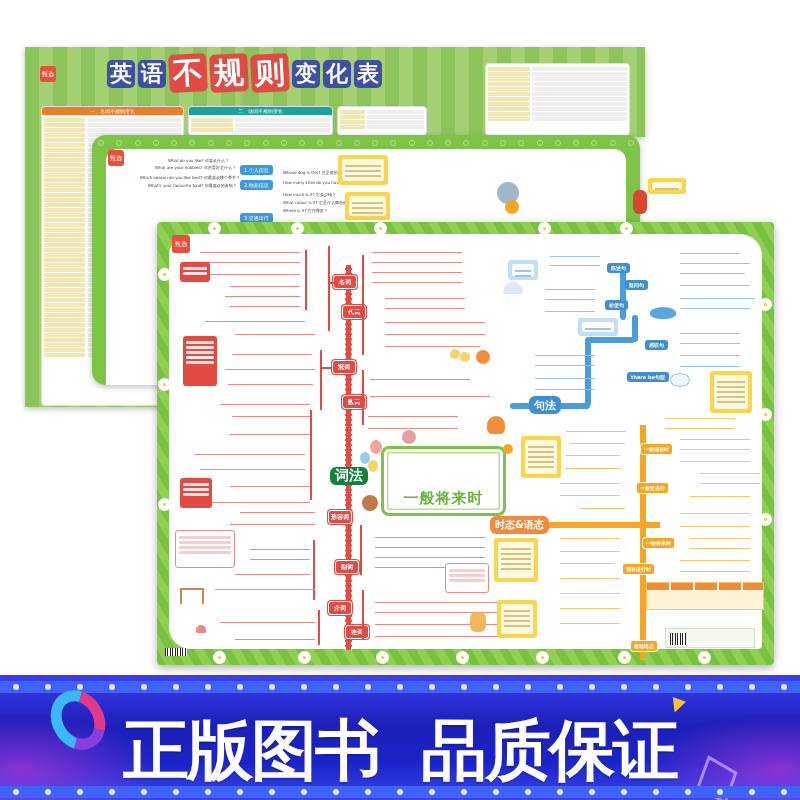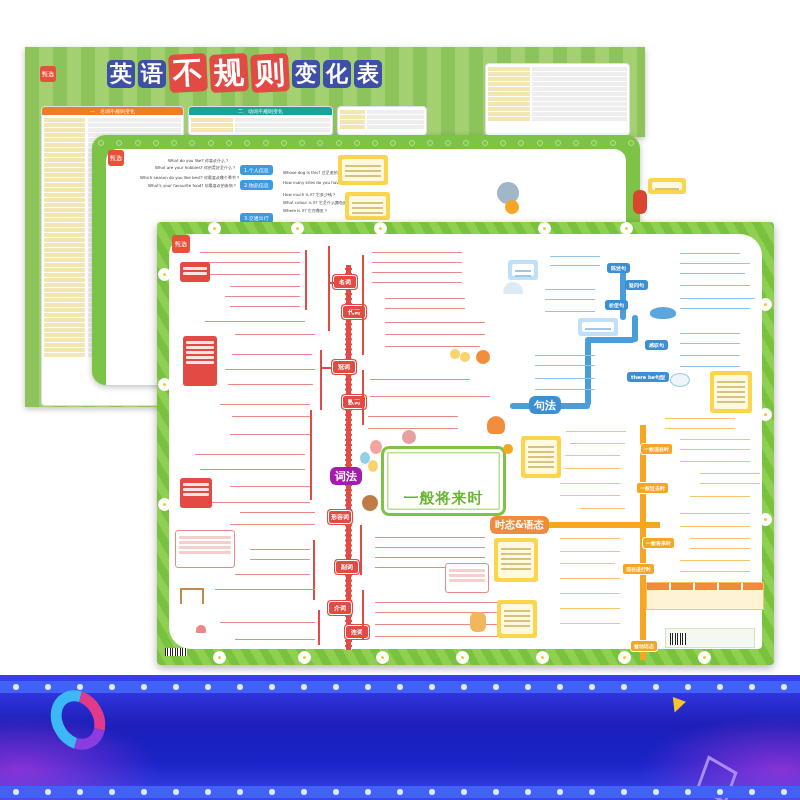--- a/index.html
+++ b/index.html
@@ -491,21 +491,21 @@
 <div class="red-leaf" style="left:375px; top:598px; width:130px;"></div>
 <div class="red-leaf" style="left:375px; top:608px; width:130px;"></div>
 <div class="red-leaf" style="left:375px; top:620px; width:130px;"></div>
 <div class="red-leaf" style="left:375px; top:632px; width:130px;"></div>
 <div class="red-card" style="left:445px; top:563px; width:44px; height:30px; background:#fff; border:1px solid #e98a84;">
     <div class="line" style="background:#f4c6c2;"></div>
     <div class="line" style="background:#f4c6c2;"></div>
     <div class="line" style="background:#f4c6c2;"></div>
   </div>
 
-<div class="branch-label" style="left:330px; top:467px; height:18px; background:#a21caf; font-size:11px;">词法</div>
+<div class="branch-label" style="left:330px; top:467px; height:18px; background:#15803d; font-size:14px;">词法</div>
 
 <div class="trunk-blue" style="left:510px; top:403px; width:80px; height:6px;"></div>
 <div class="trunk-blue" style="left:585px; top:340px; width:6px; height:66px;"></div>
 <div class="trunk-blue" style="left:585px; top:337px; width:50px; height:6px;"></div>
 <div class="trunk-blue" style="left:632px; top:315px; width:6px; height:27px;"></div>
 <div class="trunk-blue" style="left:620px; top:265px; width:6px; height:55px;"></div>
 <div class="blue-node" style="left:607px; top:263px;">陈述句</div>
 <div class="blue-node" style="left:625px; top:280px;">疑问句</div>
 <div class="blue-node" style="left:605px; top:300px;">祈使句</div>
 <div class="blue-node" style="left:645px; top:340px;">感叹句</div>
@@ -674,20 +674,23 @@
       <span></span>
       <span></span>
       <span></span>
       <span></span>
   </div>
   <div class="glow-l"></div>
   <div class="glow-r"></div>
   <div class="ring"></div>
   <div class="tri-yellow"></div>
   <div class="tri-outline"></div>
+  <div class="slogan">
+    <span>正版图书</span><span class="gap"></span><span>品质保证</span>
+  </div>
   <div class="stripe" style="bottom:2px;">
     <span></span>
       <span></span>
       <span></span>
       <span></span>
       <span></span>
       <span></span>
       <span></span>
       <span></span>
       <span></span>

